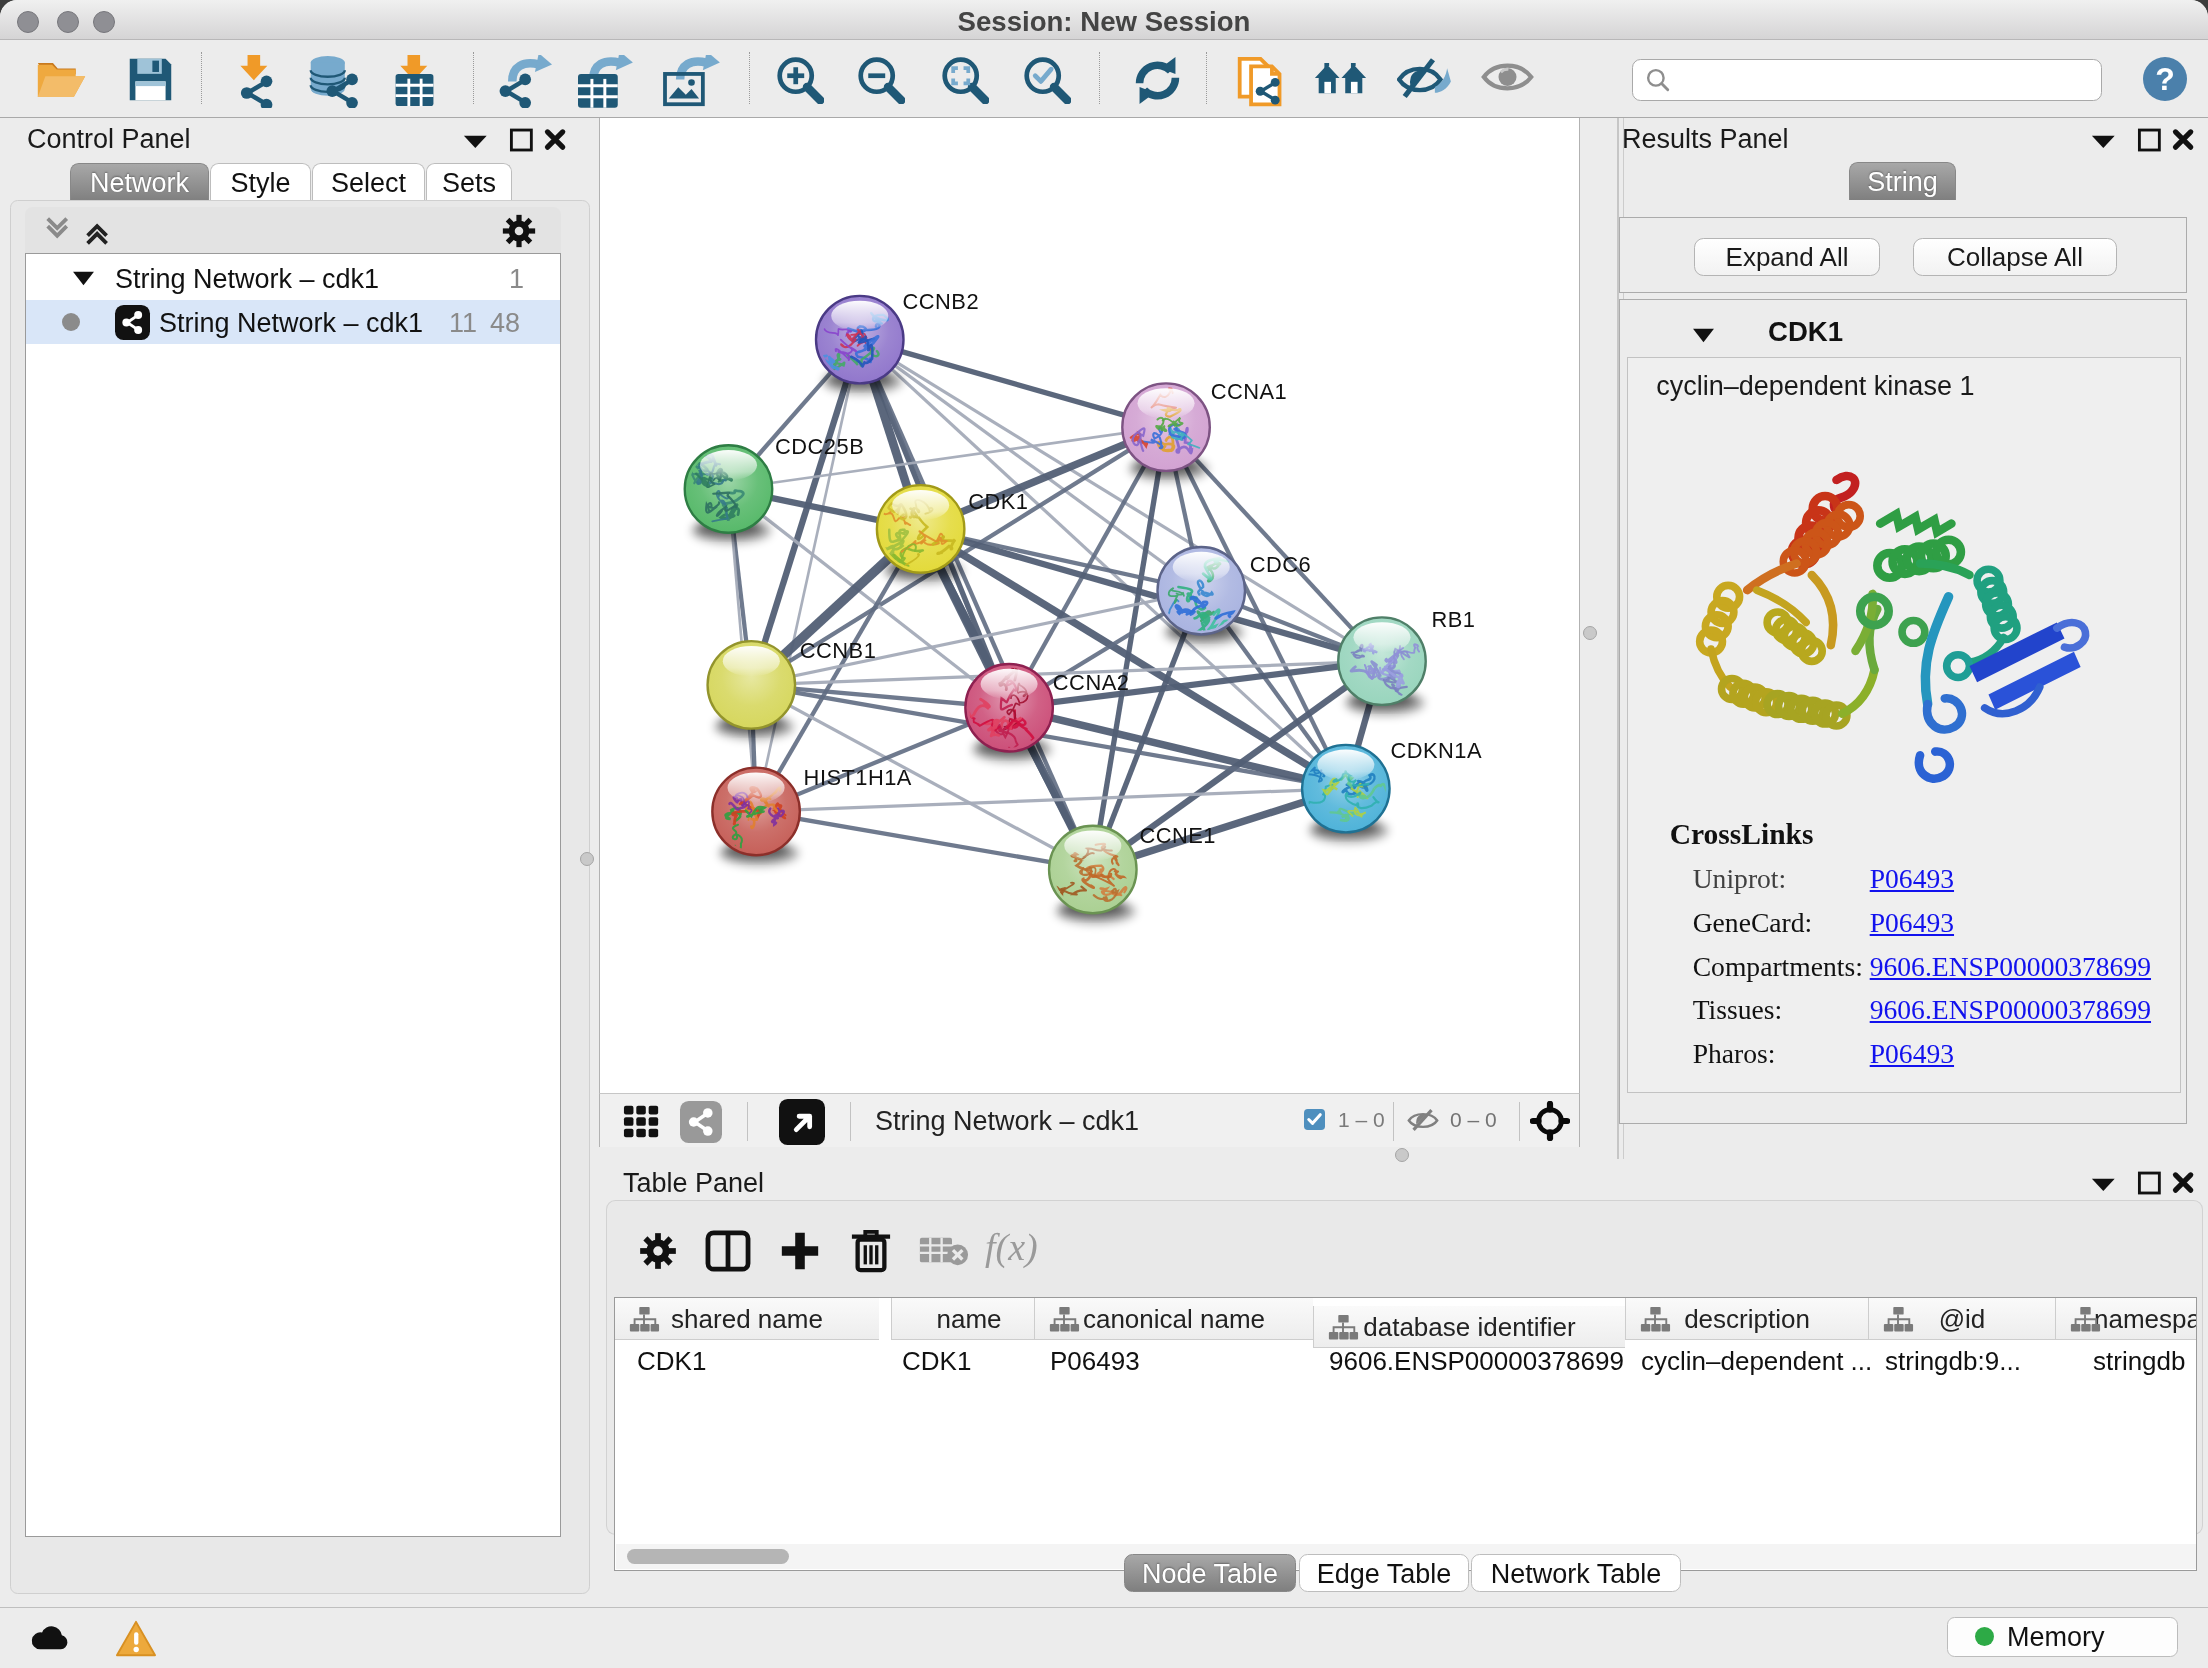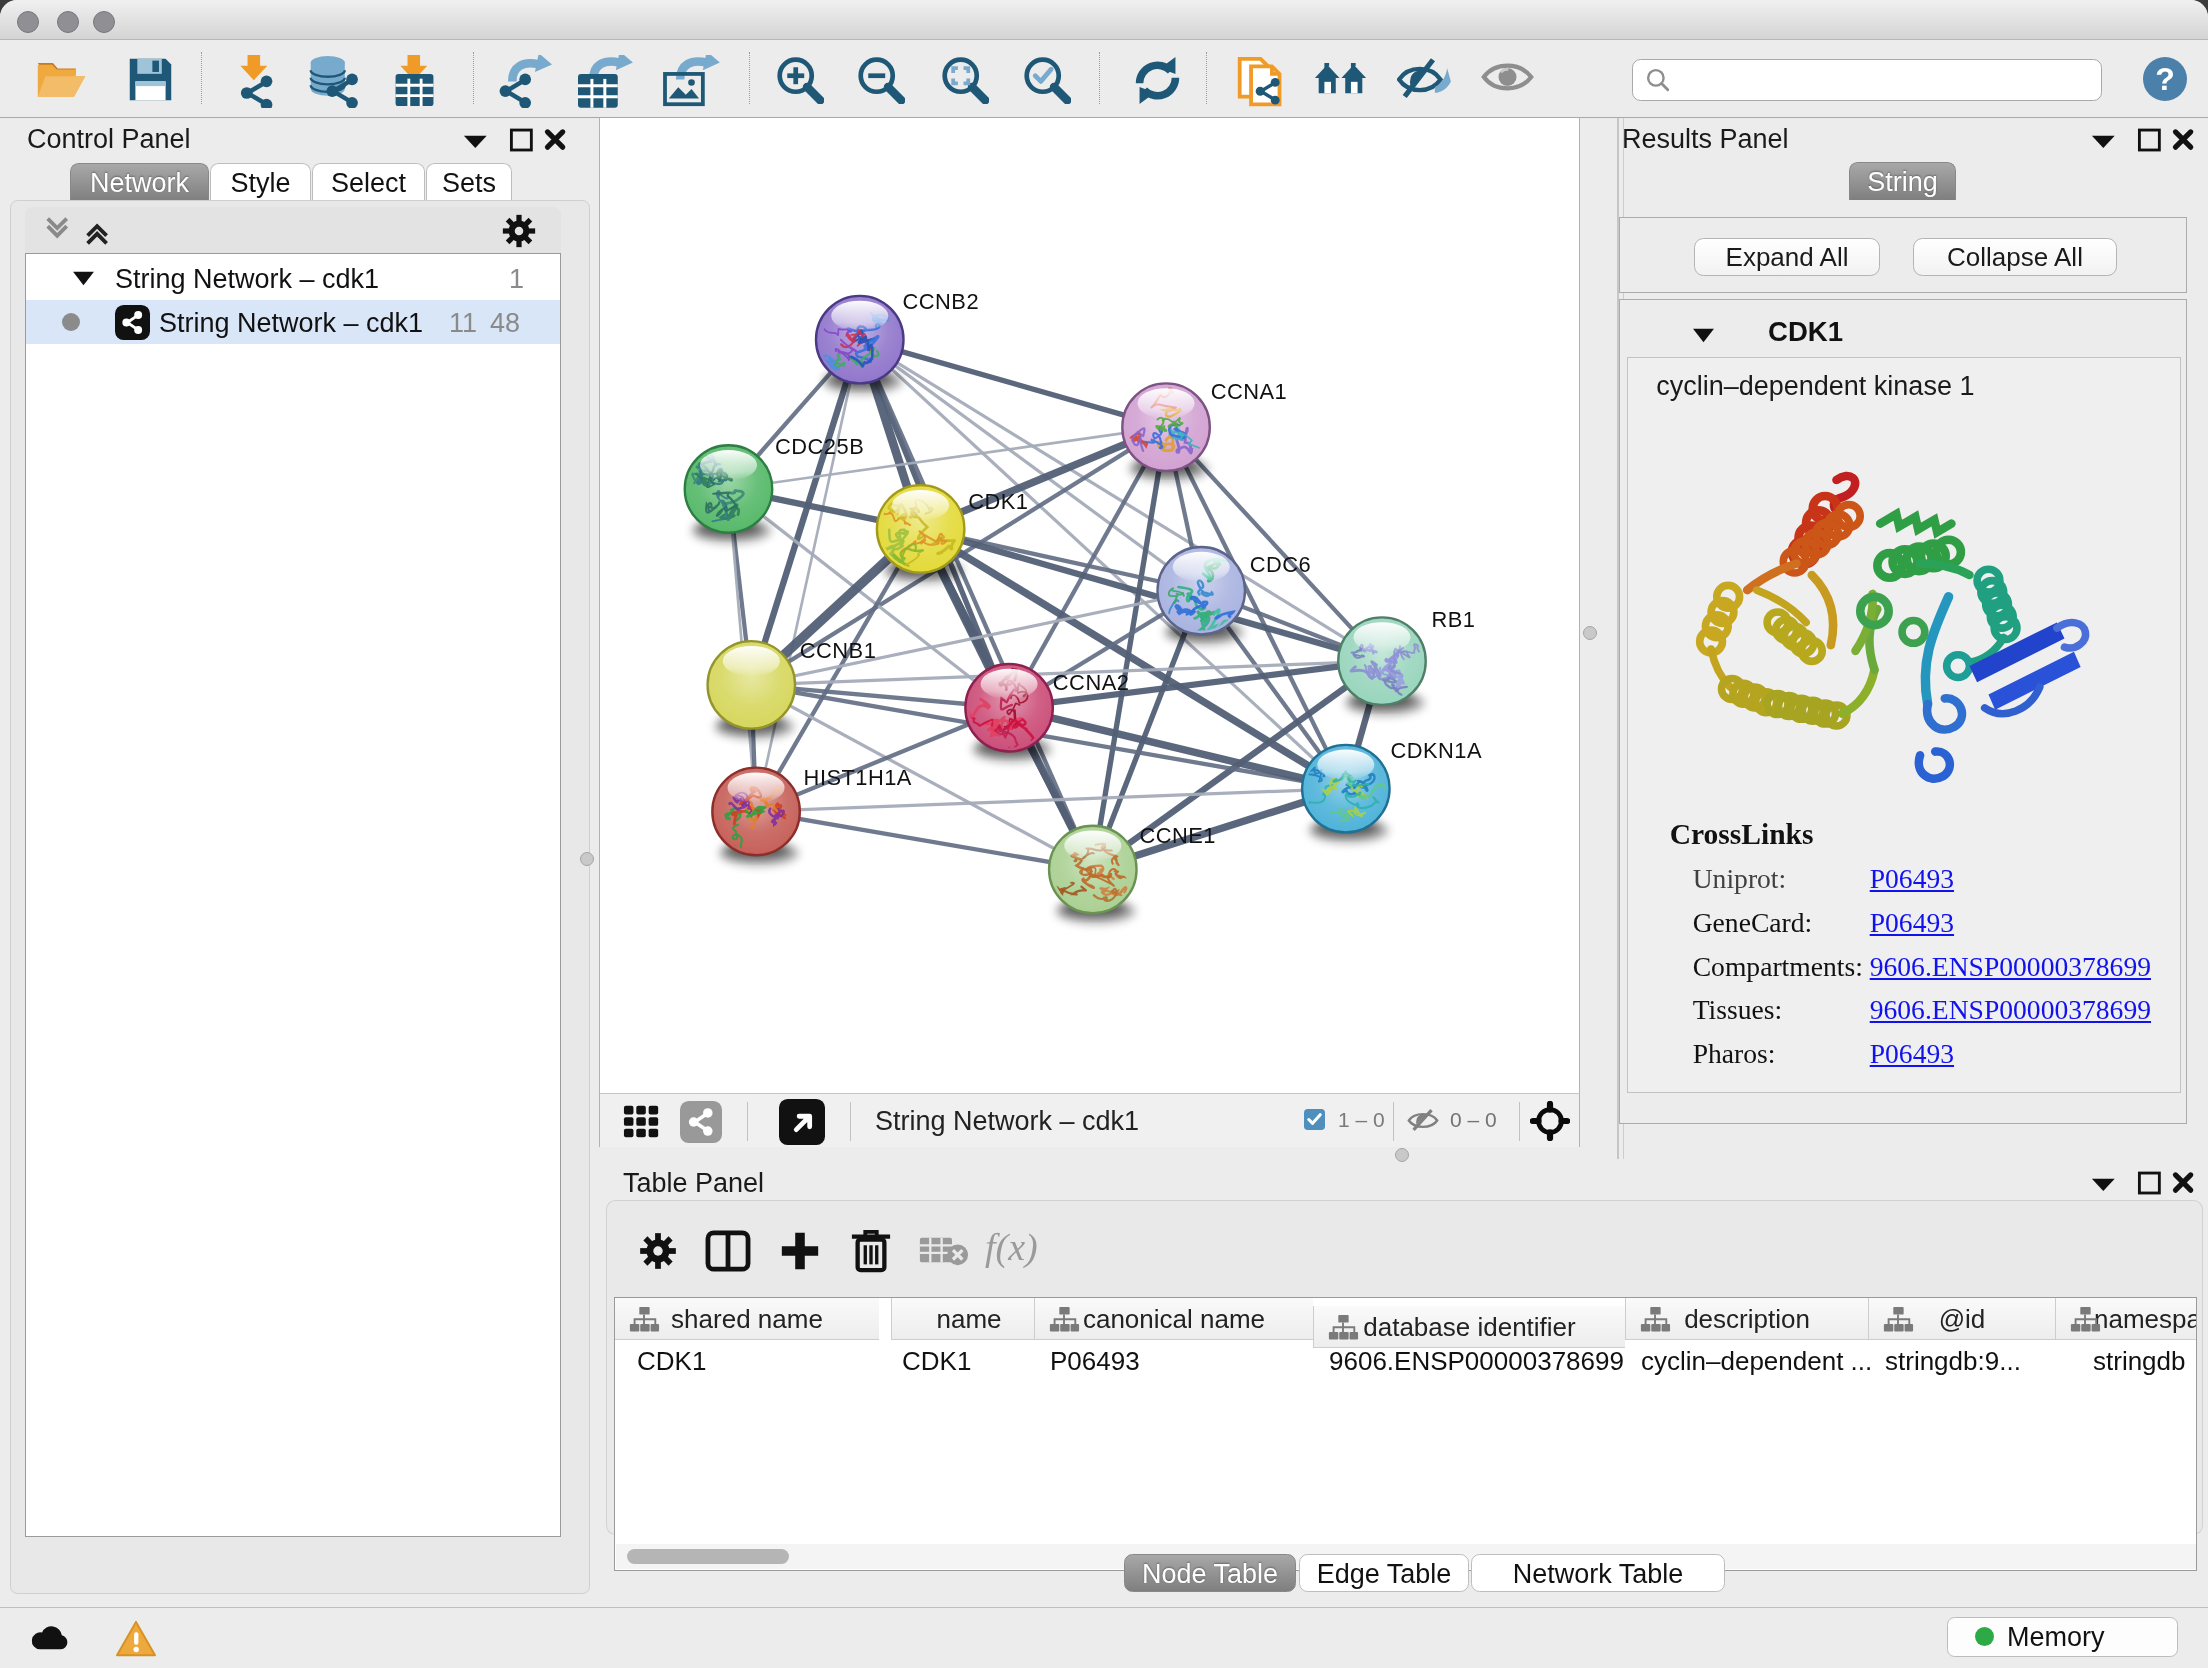--- a/index.html
+++ b/index.html
@@ -32,20 +32,21 @@
 .statusbar{position:absolute;left:0;top:1607px;width:2208px;height:61px;background:#ececec;border-top:1px solid #bfbfbf}
 .mini-dot{position:absolute;width:14.3px;height:14.3px;border-radius:50%;background:#c9c9c9;border:1px solid #a5a5a5}
 </style></head>
 <body>
 <div class="win">
 
 <div class="titlebar">
   <div class="tl" style="left:17px"></div>
   <div class="tl" style="left:57px"></div>
   <div class="tl" style="left:93px"></div>
+  <div class="title">Session: New Session</div>
 </div>
 
 <div class="toolbar">
 <svg class="ticon" style="left:34px" width="55" height="48" viewBox="0 0 58 50">
 <path d="M4 8 L20 8 L25 14 L44 14 L44 20 L12 20 Z" fill="#c97a1e"></path>
 <path d="M4 44 L4 10 L19 10 L24 15 L44 15 L44 22 L54 22 L42 44 Z" fill="#efa93f"></path>
 <path d="M12 22 L54 22 L42 44 L4 44 Z" fill="#f3bc69"></path>
 </svg>
 <svg class="ticon" style="left:126px" width="49" height="49" viewBox="0 0 52 52">
 <path d="M4 4 L42 4 L48 10 L48 48 L4 48 Z" fill="#1f5876"></path>
@@ -943,21 +944,21 @@
   <div class="td" style="left:714px">9606.ENSP00000378699</div>
   <div class="td" style="left:1026px">cyclin–dependent ...</div>
   <div class="td" style="left:1270px">stringdb:9...</div>
   <div class="td" style="left:1478px">stringdb</div>
   <div style="position:absolute;left:1px;bottom:1px;width:1581px;height:25px;background:#f4f4f4">
     <div style="position:absolute;left:11.4px;top:4.8px;width:162px;height:15px;border-radius:7.6px;background:#b5b5b5"></div>
   </div>
 </div>
 <div class="tab sel" style="left:1124px;top:1554px;width:172px;border-radius:8.6px;border-bottom:1px solid #888">Node Table</div>
 <div class="tab" style="left:1299px;top:1554px;width:170px;border-radius:8.6px;border-bottom:1px solid #bdbdbd">Edge Table</div>
-<div class="tab" style="left:1471px;top:1554px;width:254px;border-radius:8.6px;border-bottom:1px solid #bdbdbd">Network Table</div>
+<div class="tab" style="left:1471px;top:1554px;width:210px;border-radius:8.6px;border-bottom:1px solid #bdbdbd">Network Table</div>
 
 <div class="statusbar">
   <svg width="49" height="34" viewBox="0 0 52 36" style="position:absolute;left:27px;top:13.3px">
         <path d="M14 30 a9 9 0 1 1 2 -17.8 a11 11 0 0 1 21 3 a7.5 7.5 0 0 1 -1 14.8 Z" fill="#111"></path>
       </svg>
   <svg width="44" height="40" viewBox="0 0 46 42" style="position:absolute;left:114px;top:10.5px">
         <path d="M23 3 L43 38 L3 38 Z" fill="#eda93c" stroke="#d89022" stroke-width="2" stroke-linejoin="round"></path>
         <rect x="21" y="14" width="4.5" height="13" rx="2" fill="#fff"></rect>
         <circle cx="23.2" cy="32" r="2.8" fill="#fff"></circle>
       </svg>

